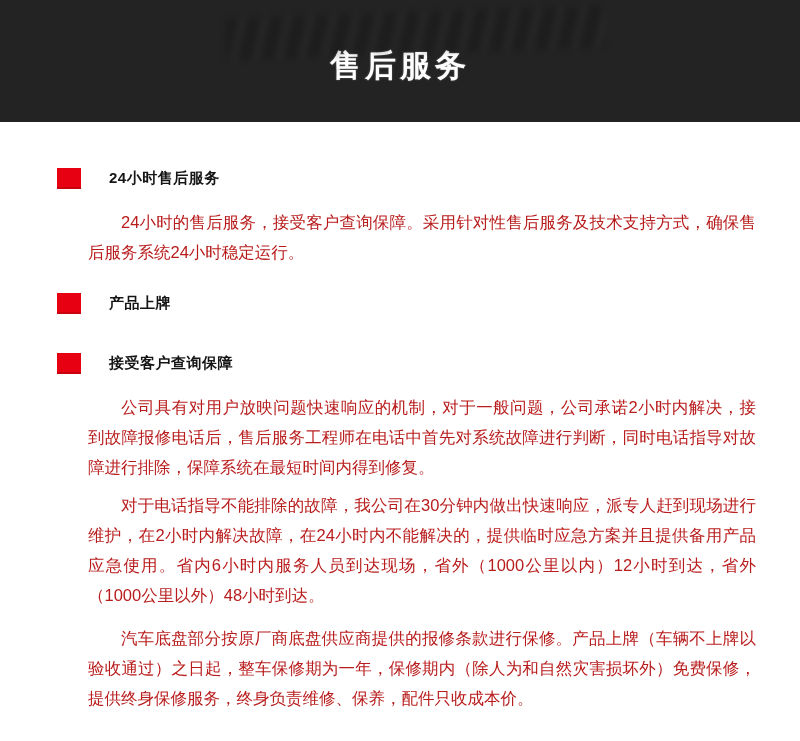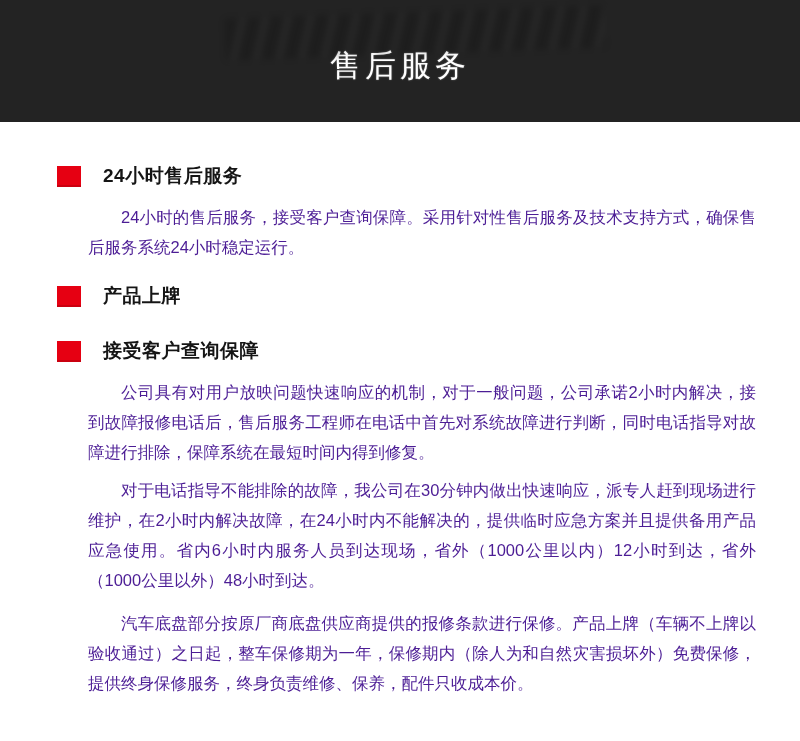--- a/index.html
+++ b/index.html
@@ -18,21 +18,21 @@
     height: 122px;
     background: #232323;
     overflow: hidden;
   }
   .banner-title {
     margin: 0;
     padding-top: 45px;
     text-align: center;
     color: #ffffff;
     font-size: 31px;
-    font-weight: normal;
+    font-weight: bold;
     letter-spacing: 4px;
     text-shadow: 0 0 2px rgba(255,255,255,0.35);
   }
   
   .watermark {
     position: absolute;
     left: 225px;
     top: 12px;
     width: 380px;
     height: 42px;
@@ -58,32 +58,32 @@
     margin-bottom: 5px;
   }
   .bullet {
     flex: 0 0 auto;
     width: 24px;
     height: 21px;
     background: #e60012;
     box-shadow: inset 0 -2px 0 rgba(0,0,0,0.12);
   }
   .sec-title {
-    margin: 8px;
-    font-size: 19px;
+    margin: 14px;
+    font-size: 15px;
     font-weight: bold;
     color: #151515;
     letter-spacing: 0.5px;
   }
   .para {
     margin: 4px 0 8px 31px;
     width: 668px;
     font-size: 16.5px;
     line-height: 30px;
-    color: #4c1d95;
+    color: #b91c1c;
     text-indent: 2em;
     text-align: justify;
   }
 </style>
 </head>
 <body>
 
 <div class="page">
 
   <header class="banner">

